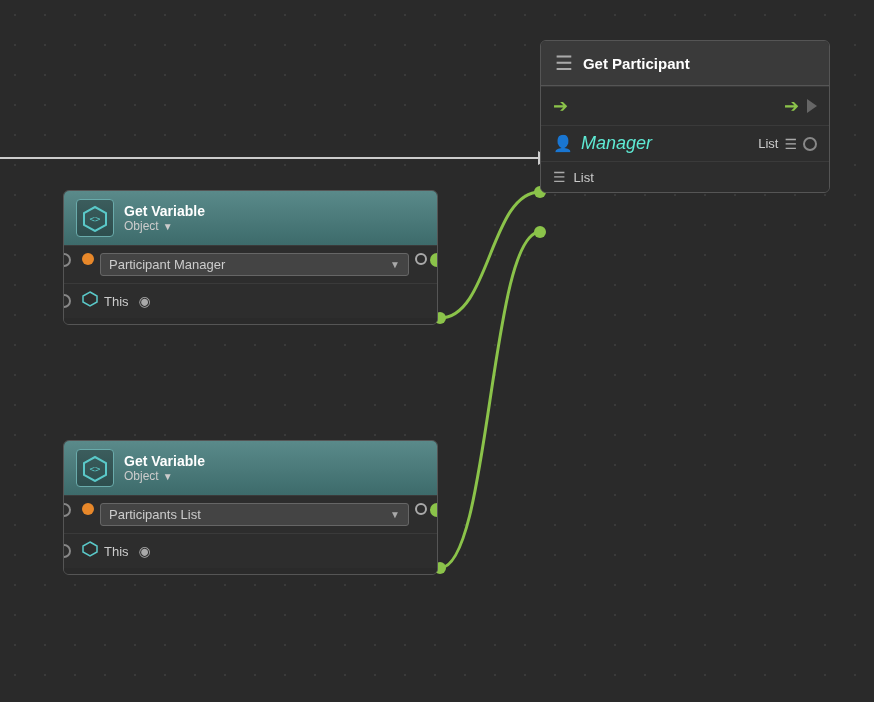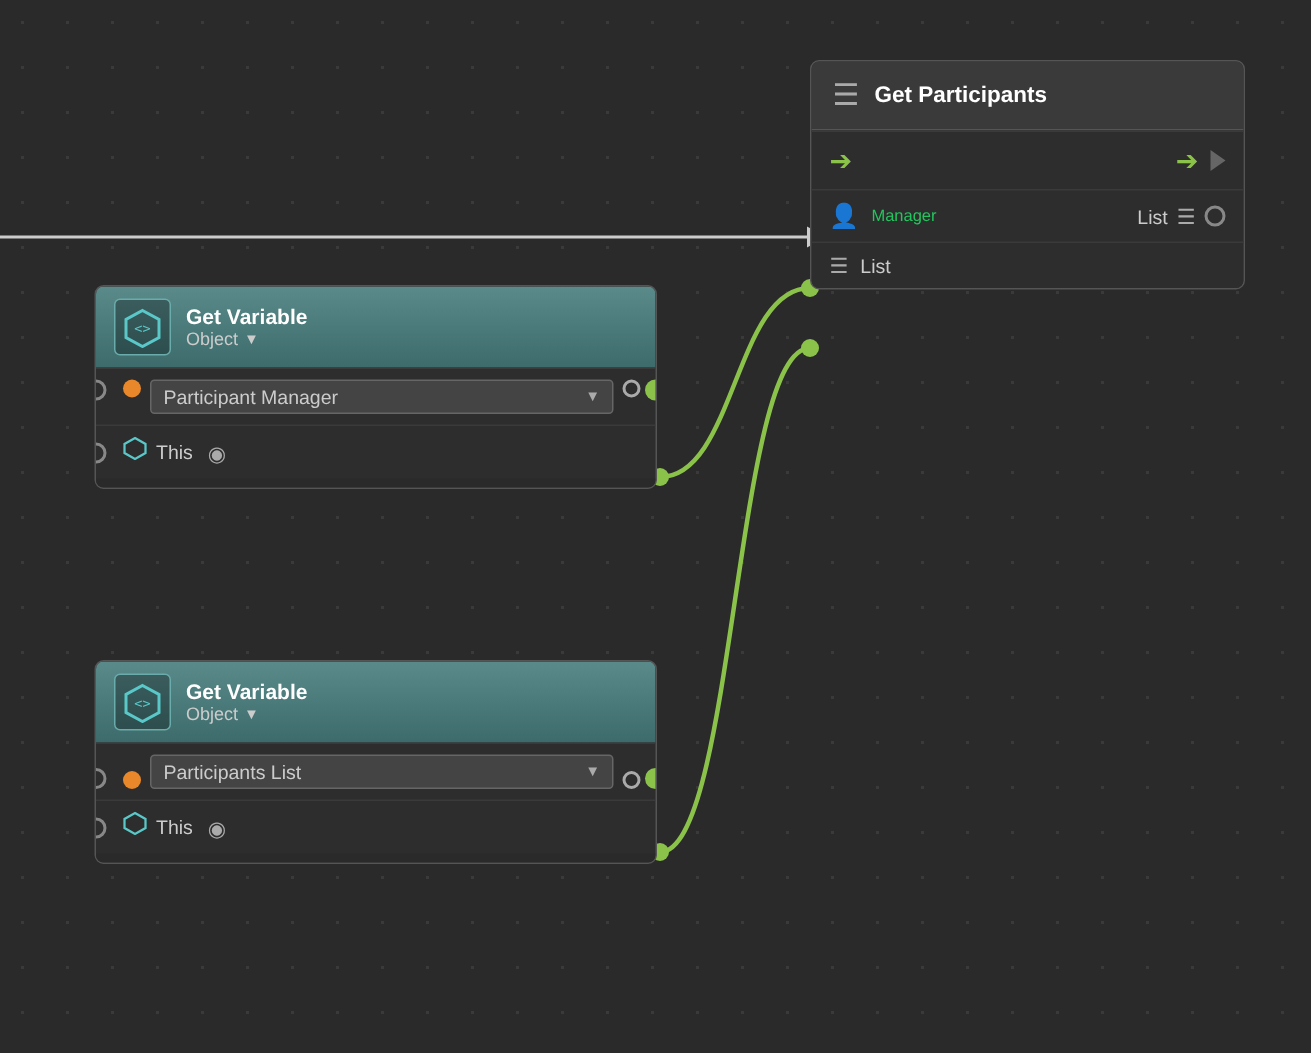--- a/index.html
+++ b/index.html
@@ -54,35 +54,35 @@
   <circle cx="440" cy="568" r="6" fill="#8bc34a"></circle>
 
   <circle cx="540" cy="192" r="6" fill="#8bc34a"></circle>
   <circle cx="540" cy="232" r="6" fill="#8bc34a"></circle>
 </svg>
 
 <div class="get-participants-node" style="position:absolute; left:540px; top:40px; width:290px; border-radius:6px; overflow:hidden; border:1px solid #555; background:#2d2d2d;">
 
   <div style="display:flex; align-items:center; gap:10px; padding:10px 14px; background:#3a3a3a; border-bottom:1px solid #555;">
     <span style="color:#aaaaaa; font-size:20px;">☰</span>
-    <span style="color:#ffffff; font-size:15px; font-weight:600;">Get Participants</span>
+    <span style="color:#ffffff; font-size:15px; font-weight:600;">Get Participant</span>
   </div>
 
   <div style="display:flex; align-items:center; justify-content:space-between; padding:8px 12px; background:#2d2d2d; border-top:1px solid #3a3a3a; position:relative;">
     <span style="display:inline-block; color:#8bc34a; font-size:18px;">➔</span>
     <div style="display:flex; align-items:center; gap:8px;">
       <span style="display:inline-block; color:#8bc34a; font-size:18px;">➔</span>
       <span style="display:inline-block; width:0; height:0; border-top:7px solid transparent; border-bottom:7px solid transparent; border-left:10px solid #666;"></span>
     </div>
   </div>
 
   <div style="display:flex; align-items:center; justify-content:space-between; padding:7px 12px; background:#2d2d2d; border-top:1px solid #3a3a3a; position:relative;">
     <div style="display:flex; align-items:center; gap:8px;">
       <span style="font-size:16px;">👤</span>
-      <span style="color:#22c55e; font-size:11px;">Manager</span>
+      <span style="color:#5eead4; font-size:18px;font-style:italic;">Manager</span>
     </div>
     <div style="display:flex; align-items:center; gap:6px;">
       <span style="color:#cccccc; font-size:13px;">List</span>
       <span style="color:#aaaaaa; font-size:14px;">☰</span>
       <span style="width:14px; height:14px; border-radius:50%; border:2px solid #888; background:#2d2d2d; display:inline-block;"></span>
     </div>
   </div>
 
   <div style="display:flex; align-items:center; padding:7px 12px; background:#2d2d2d; border-top:1px solid #3a3a3a; gap:8px; position:relative;">
     <span style="color:#aaaaaa; font-size:14px;">☰</span>
@@ -147,21 +147,21 @@
     </div>
     <div>
       <div style="color:#ffffff; font-size:14px; font-weight:600;">Get Variable</div>
       <div style="display:flex; align-items:center; gap:4px;">
         <span style="color:#cccccc; font-size:12px;">Object</span>
         <span style="color:#cccccc; font-size:10px;">▼</span>
       </div>
     </div>
   </div>
 
-  <div style="display:flex; align-items:flex-end; padding:7px 10px; gap:6px; position:relative; border-top:1px solid #3a3a3a;">
+  <div style="display:flex; align-items:flex-start; padding:7px 10px; gap:6px; position:relative; border-top:1px solid #3a3a3a;">
     <span style="position:absolute; left:-7px; width:14px; height:14px; border-radius:50%; border:2px solid #888; background:#2d2d2d; display:inline-block;"></span>
     <span style="width:12px; height:12px; border-radius:50%; background:#e8882a; display:inline-block; flex-shrink:0; margin-left:8px;"></span>
     <div style="display:flex; align-items:center; gap:4px; background:#444; border:1px solid #666; border-radius:3px; padding:3px 8px; flex:1;">
       <span style="color:#cccccc; font-size:13px;">Participants List</span>
       <span style="color:#aaa; font-size:10px; margin-left:auto;">▼</span>
     </div>
 
     <span style="width:12px; height:12px; border-radius:50%; border:2px solid #aaa; background:#2d2d2d; display:inline-block; flex-shrink:0;"></span>
 
     <span style="position:absolute; right:-7px; width:14px; height:14px; border-radius:50%; background:#8bc34a; display:inline-block;"></span>

